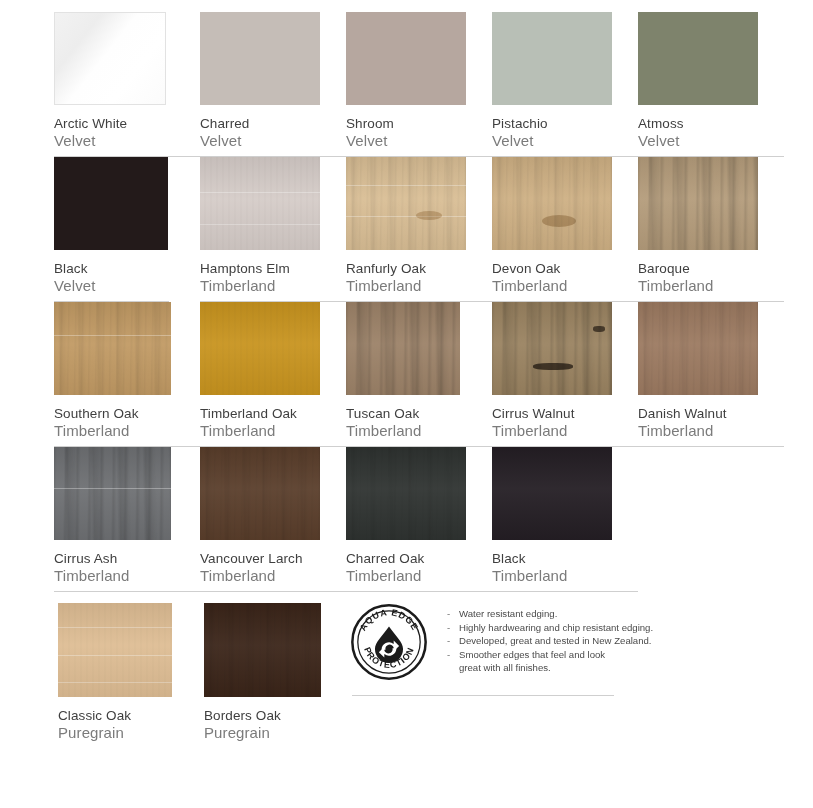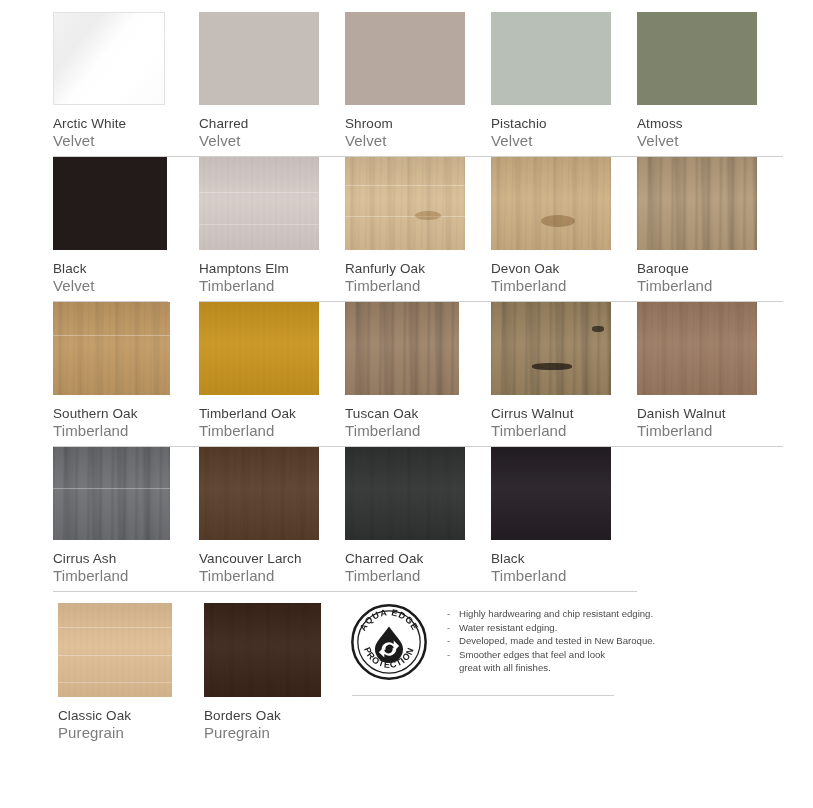--- a/index.html
+++ b/index.html
@@ -21,22 +21,21 @@
     position: relative;
     width: 813px;
     height: 808px;
     padding: 0;
   }
 
   
   .swatch-row {
     display: flex;
     width: 753px;
-    margin-left: 30px;
-    justify-content: flex-end;
+    margin-left: 54px;
   }
   .row-1 { margin-top: 12px; }
 
   .swatch-cell {
     width: 146px;
     margin-right: 0;
     padding-bottom: 9px;
     position: relative;
   }
   .swatch-cell.has-rule::after {
@@ -444,23 +443,23 @@
               <path d="M -9.5,9 A 9.5,9.5 0 0 1 6,1.5 L 6,-3 L 13,4 L 6,11 L 6,6.5
                        A 5,5 0 0 0 -4.5,9 Z" fill="#ffffff"></path>
               <path d="M 9.5,7 A 9.5,9.5 0 0 1 -6,14.5 L -6,19 L -13,12 L -6,5 L -6,9.5
                        A 5,5 0 0 0 4.5,7 Z" fill="#ffffff"></path>
             </g>
           </svg>
         </div>
 
         <div class="aqua-copy">
           <ul class="aqua-list">
+            <li>Water resistant edging.</li>
             <li>Highly hardwearing and chip resistant edging.</li>
-            <li>Water resistant edging.</li>
-            <li>Developed, made and tested in New Baroque.</li>
+            <li>Developed, great and tested in New Zealand.</li>
             <li style="max-width:178px">Smoother edges that feel and look great with all finishes.</li>
           </ul>
         </div>
       </div>
     </div>
 
     <div class="aqua-rule" style="top:103px"></div>
   </div>
 
 </div>

